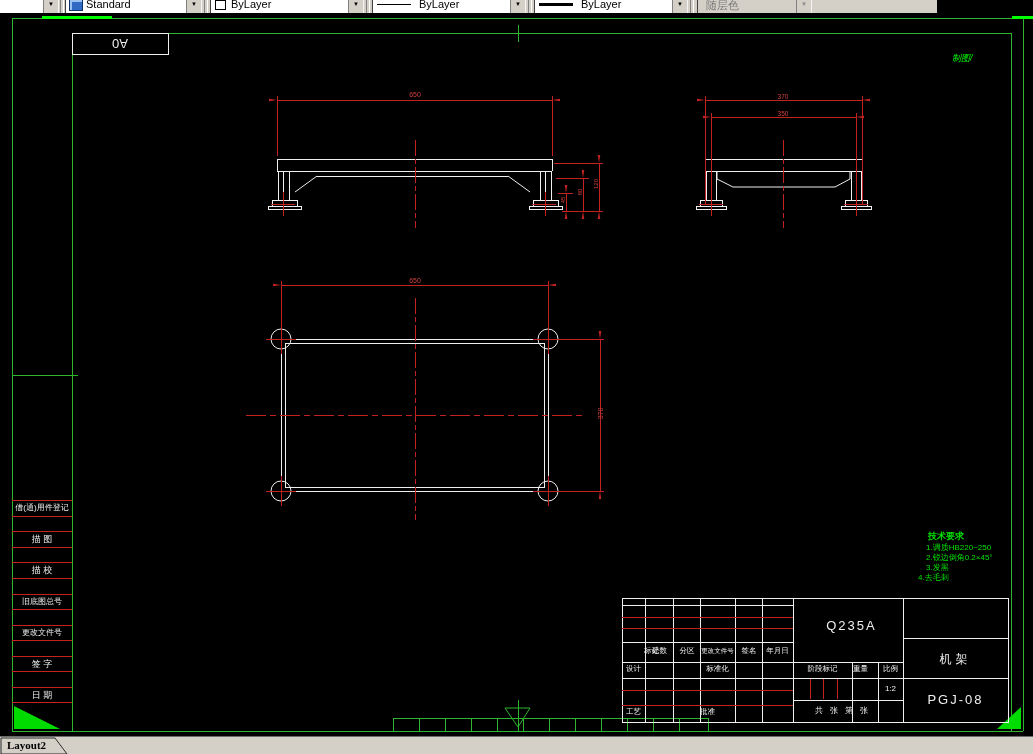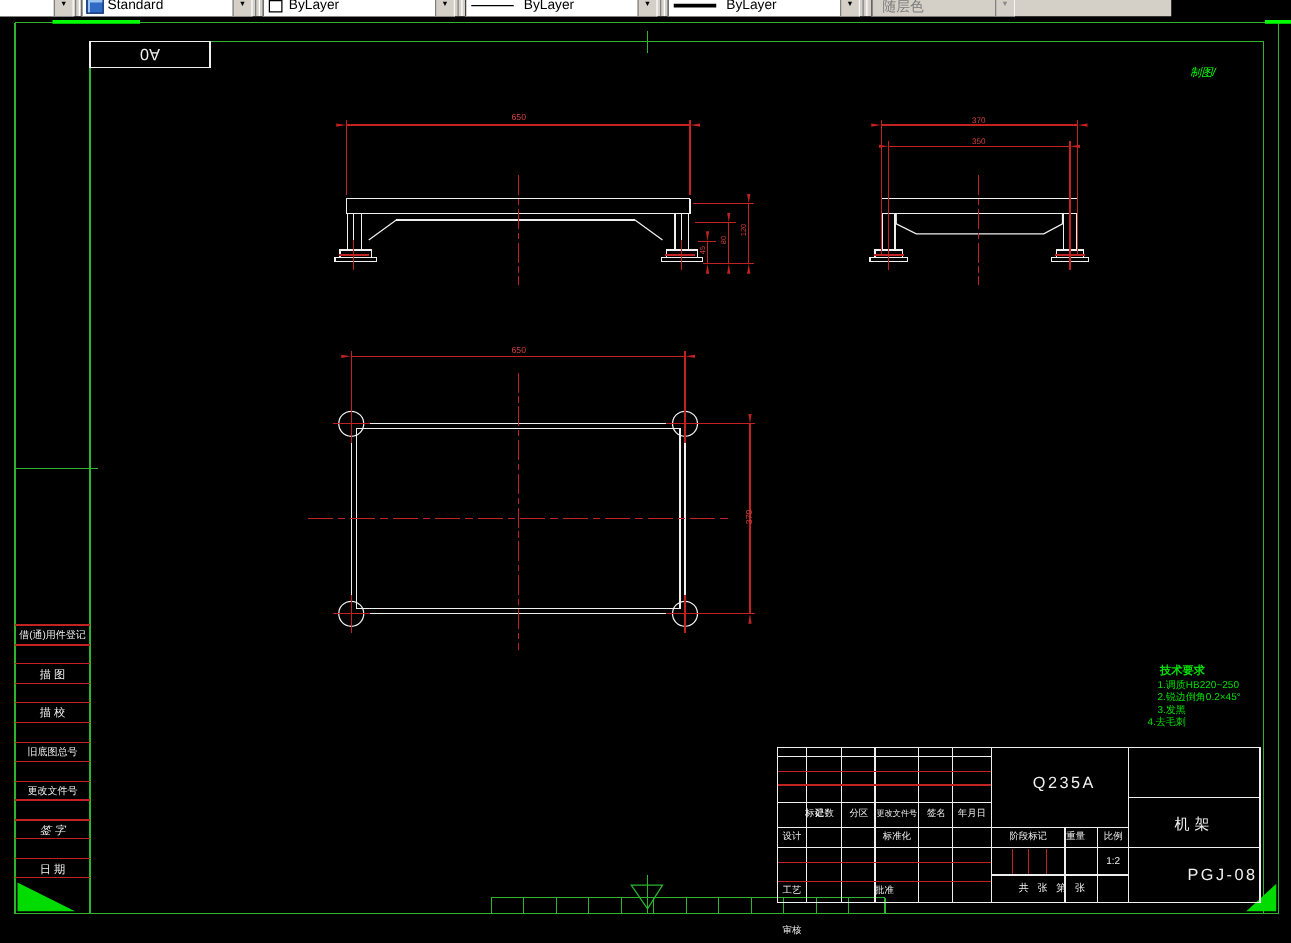--- a/index.html
+++ b/index.html
@@ -141,35 +141,35 @@
   <div class="ctext-abs gt" style="left:926px;top:542px;font-size:8px;z-index:2;">1.调质HB220~250</div>
   <div class="ctext-abs gt" style="left:926px;top:552px;font-size:8px;z-index:2;">2.锐边倒角0.2×45°</div>
   <div class="ctext-abs gt" style="left:926px;top:562px;font-size:8px;z-index:2;">3.发黑</div>
   <div class="ctext-abs gt" style="left:898px;top:572px;font-size:8px;z-index:2;margin-left:20px;">4.去毛刺</div>
 
   <div class="ctext-abs wt" style="left:13px;top:502px;width:58px;text-align:center;font-size:8px;z-index:2;">借(通)用件登记</div>
   <div class="ctext-abs wt" style="left:13px;top:533px;width:58px;text-align:center;font-size:9px;z-index:2;">描  图</div>
   <div class="ctext-abs wt" style="left:13px;top:564px;width:58px;text-align:center;font-size:9px;z-index:2;">描  校</div>
   <div class="ctext-abs wt" style="left:13px;top:596px;width:58px;text-align:center;font-size:8px;z-index:2;">旧底图总号</div>
   <div class="ctext-abs wt" style="left:13px;top:627px;width:58px;text-align:center;font-size:8px;z-index:2;">更改文件号</div>
-  <div class="ctext-abs wt" style="left:13px;top:658px;width:58px;text-align:center;font-size:9px;z-index:2;font-style:italic;">签  字</div>
+  <div class="ctext-abs wt" style="left:13px;top:658px;width:58px;text-align:center;font-size:9px;z-index:2;">签  字</div>
   <div class="ctext-abs wt" style="left:13px;top:689px;width:58px;text-align:center;font-size:9px;z-index:2;">日  期</div>
 
   <div class="ctext-abs dim" style="left:400px;top:91px;width:30px;z-index:2;">650</div>
   <div class="ctext-abs dim vert" style="left:586px;top:181px;width:20px;font-size:6px;z-index:2;">120</div>
   <div class="ctext-abs dim vert" style="left:570px;top:189px;width:20px;font-size:6px;z-index:2;">80</div>
   <div class="ctext-abs dim vert" style="left:553px;top:197px;width:20px;font-size:6px;z-index:2;">45</div>
   <div class="ctext-abs dim" style="left:768px;top:93px;width:30px;font-size:6.5px;z-index:2;">370</div>
   <div class="ctext-abs dim" style="left:768px;top:110px;width:30px;font-size:6.5px;z-index:2;">350</div>
   <div class="ctext-abs dim" style="left:400px;top:277px;width:30px;z-index:2;">650</div>
   <div class="ctext-abs dim vert" style="left:588px;top:410px;width:24px;z-index:2;">370</div>
 
   <div class="ctext-abs wt" style="left:800px;top:618px;width:103px;text-align:center;font-size:13px;letter-spacing:2px;z-index:2;">Q235A</div>
   <div class="ctext-abs wt" style="left:905px;top:651px;width:101px;text-align:center;font-size:12px;letter-spacing:4px;z-index:2;">机架</div>
-  <div class="ctext-abs wt" style="left:905px;top:692px;width:101px;text-align:right;font-size:13px;letter-spacing:2px;z-index:2;">PGJ-08</div>
+  <div class="ctext-abs wt" style="left:905px;top:692px;width:101px;text-align:center;font-size:13px;letter-spacing:2px;z-index:2;">PGJ-08</div>
 
   <div class="ctext-abs wt" style="left:622px;top:646px;width:23px;text-align:center;font-size:7.5px;z-index:2;margin-left:18px;">标记</div>
   <div class="ctext-abs wt" style="left:646px;top:646px;width:27px;text-align:center;font-size:7.5px;z-index:2;">处数</div>
   <div class="ctext-abs wt" style="left:674px;top:646px;width:26px;text-align:center;font-size:7.5px;z-index:2;">分区</div>
   <div class="ctext-abs wt" style="left:700px;top:647px;width:35px;text-align:center;font-size:6.5px;z-index:2;">更改文件号</div>
   <div class="ctext-abs wt" style="left:736px;top:646px;width:26px;text-align:center;font-size:7.5px;z-index:2;">签名</div>
   <div class="ctext-abs wt" style="left:762px;top:646px;width:31px;text-align:center;font-size:7.5px;z-index:2;">年月日</div>
 
   <div class="ctext-abs wt" style="left:622px;top:664px;width:23px;text-align:center;font-size:7.5px;z-index:2;">设计</div>
   <div class="ctext-abs wt" style="left:700px;top:664px;width:35px;text-align:center;font-size:7.5px;z-index:2;">标准化</div>
@@ -215,14 +215,20 @@
       <span class="ctext afterline">ByLayer</span>
       <span class="abtn">▼</span>
     </div>
     <div class="tbsep" style="left:690px;"></div>
     <div class="combo disabled" style="left:697px;width:113px;">
       <span class="ctext" style="left:8px;">随层色</span>
       <span class="abtn" style="color:#8a8a8a;">▼</span>
     </div>
   </div>
 
+  <div class="tabbar">
+    <svg class="tabshape" width="90" height="18">
+      <path d="M1,17 V1 H55 L67,17 Z" fill="#d4d0c8" stroke="#2a2a2a"></path>
+    </svg>
+    <div class="tablabel">Layout2</div>
+  </div>
 
 </div>
 
 </body></html>

